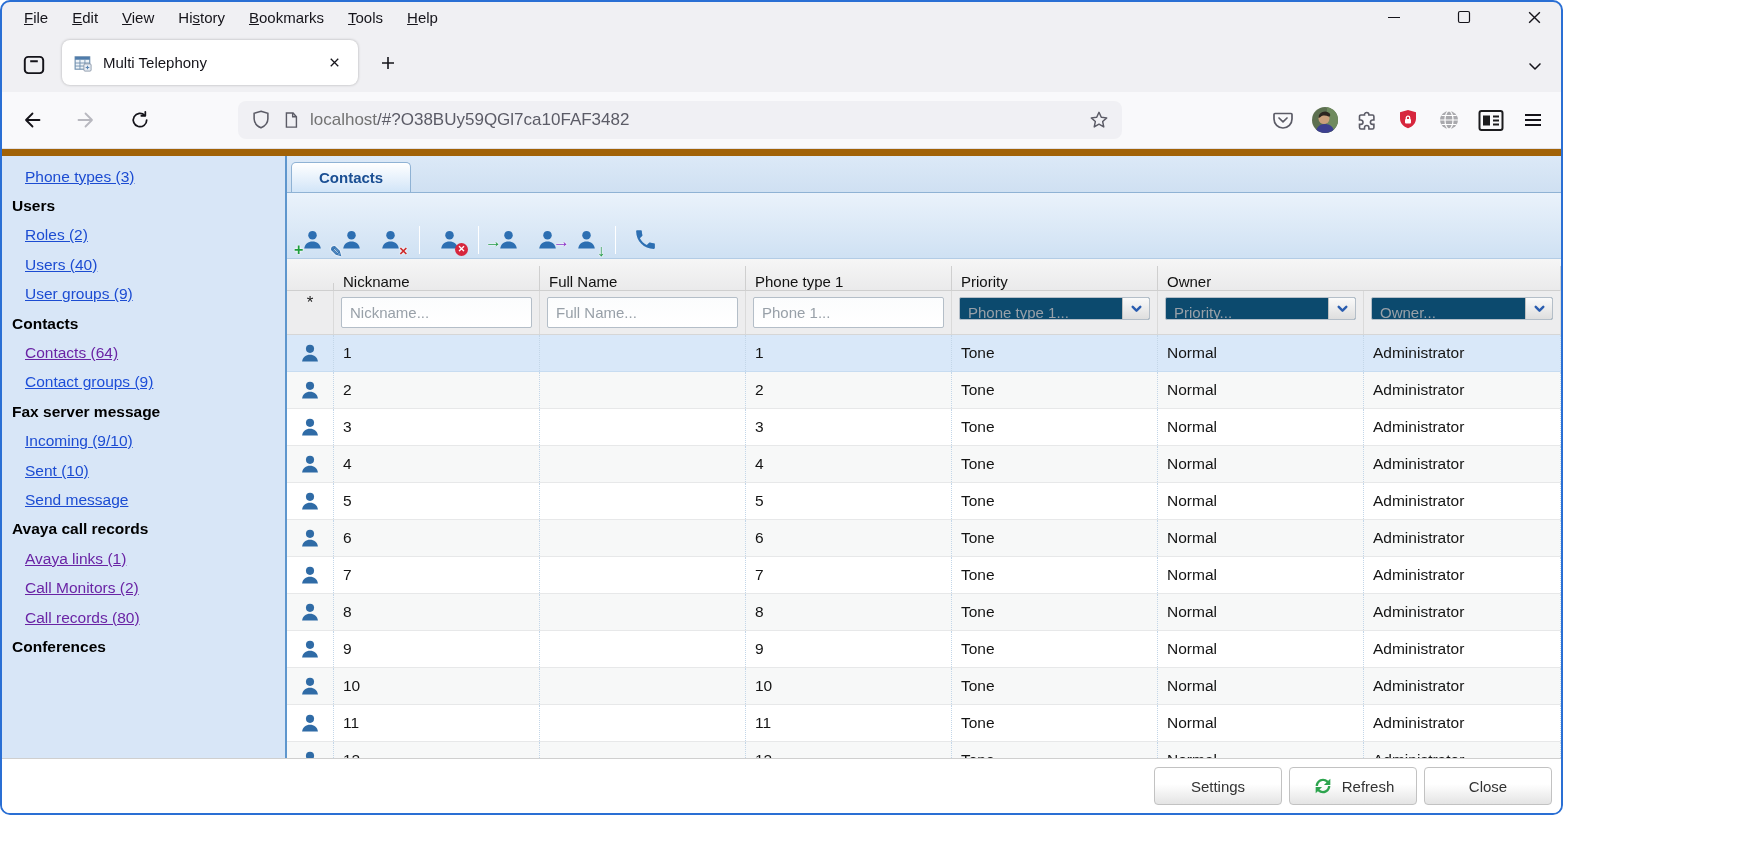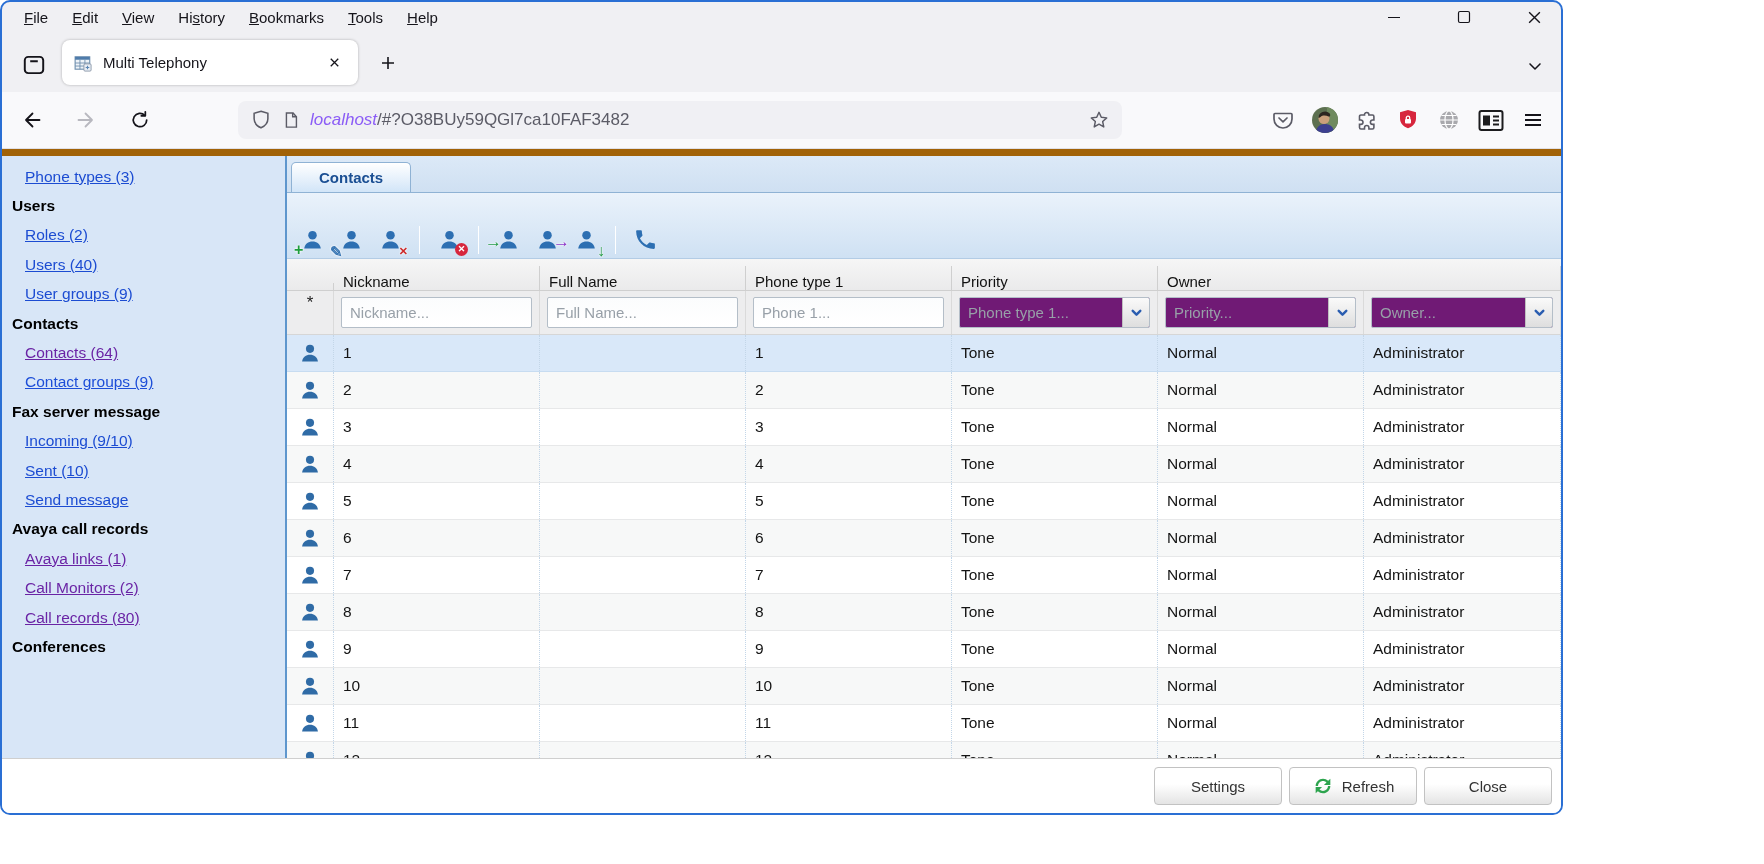--- a/index.html
+++ b/index.html
@@ -25,21 +25,21 @@
   .tab-close { display:flex; padding:4px; border-radius:4px; }
   .newtab-btn { width:36px; height:36px; margin:0 0 11px 12px; display:flex; align-items:center; justify-content:center; border-radius:6px; }
   .alltabs-btn { position:absolute; right:16px; bottom:16px; display:flex; }
 
   
   .navbar { height:57px; background:#f9f9fb; border-bottom:1px solid #e0e0e6; display:flex; align-items:center; padding:0 12px; flex:0 0 auto; }
   .nav-btn { width:36px; height:36px; display:flex; align-items:center; justify-content:center; border-radius:6px; margin-right:18px; }
   .urlbar { width:884px; height:38px; background:#f0f0f4; border-radius:8px; margin-left:62px;
     display:flex; align-items:center; padding:0 12px; gap:9px; font-size:17px; }
   .url-text { white-space:nowrap; overflow:hidden; }
-  .url-host { color:#8b5cf6;font-style:italic; }
+  .url-host { color:#737373; }
   .url-rest { color:#5b5b66; }
   .url-star { margin-left:auto; display:flex; }
   .nav-right { margin-left:auto; display:flex; align-items:center; gap:17px; padding-right:4px; }
   .nav-icon { display:flex; align-items:center; justify-content:center; }
 
   
   .content { flex:1; display:flex; min-height:0; background:#cfe0f2; border-top:7px solid #a16207; }
   .sidebar { width:283px; flex:0 0 283px; background:#d8e6f7; padding:6px 0 0 10px; font-size:15.5px; overflow:hidden; }
   .side-item { height:29.4px; display:flex; align-items:center; }
   .side-header { font-weight:bold; color:#000; }
@@ -63,21 +63,21 @@
   
   .grid { flex:1; display:flex; flex-direction:column; background:#fff; min-height:0; }
   .grid-head { height:32px; flex:0 0 32px; display:flex; background:linear-gradient(#f6f6f6,#eaeaeb); border-bottom:1px solid #cfcfcf;align-items:flex-end; }
   .gh-cell { border-right:1px solid #cfcfcf; padding:7px 0 0 9px; font-size:15px; color:#111; white-space:nowrap; overflow:hidden; }
   .grid-filter { height:44px; flex:0 0 44px; display:flex; background:#ededee; border-bottom:1px solid #d6d6d6; }
   .gf-cell { border-right:1px solid #dadada; padding:6px 7px; }
   .gf-star { text-align:center; font-size:17px; color:#222; padding-top:2px; }
   input.filter { width:100%; height:31px; border:1px solid #b4bec8; border-radius:2px; padding:0 8px;
     font-size:15px; color:#444; background:linear-gradient(#fbfcfd,#ffffff); font-family:"Liberation Sans",sans-serif; }
   input.filter::placeholder { color:#98a0a8; opacity:1; }
-  .select { height:31px; border:1px solid #b4bec8; background:#701a75; border-radius:2px; display:flex; align-items:stretch; overflow:hidden; }
+  .select { height:23px; border:1px solid #b4bec8; background:#0c4a6e; border-radius:2px; display:flex; align-items:stretch; overflow:hidden; }
   .select-ph { flex:1; padding:6px 0 0 8px; color:#98a0a8; font-size:15px; white-space:nowrap; overflow:hidden; }
   .select-btn { width:27px; flex:0 0 27px; background:linear-gradient(#fafafa,#dedede); border-left:1px solid #c0c0c0;
     display:flex; align-items:center; justify-content:center; }
 
   .grid-body { flex:1; overflow:hidden; }
   .row { height:37px; display:flex; border-bottom:1px solid #e7e8e9; background:#fff; font-size:15.5px; color:#141414; }
   .row.alt { background:#f7f8f8; }
   .row.selected { background:#d9e8f9; border-bottom:1px solid #c7dcf1; }
   .cell { border-right:1px dotted #c3d6e8; padding:9px 0 0 9px; white-space:nowrap; overflow:hidden; }
   .cell-icon { display:flex; align-items:center; justify-content:center; padding:0; }

